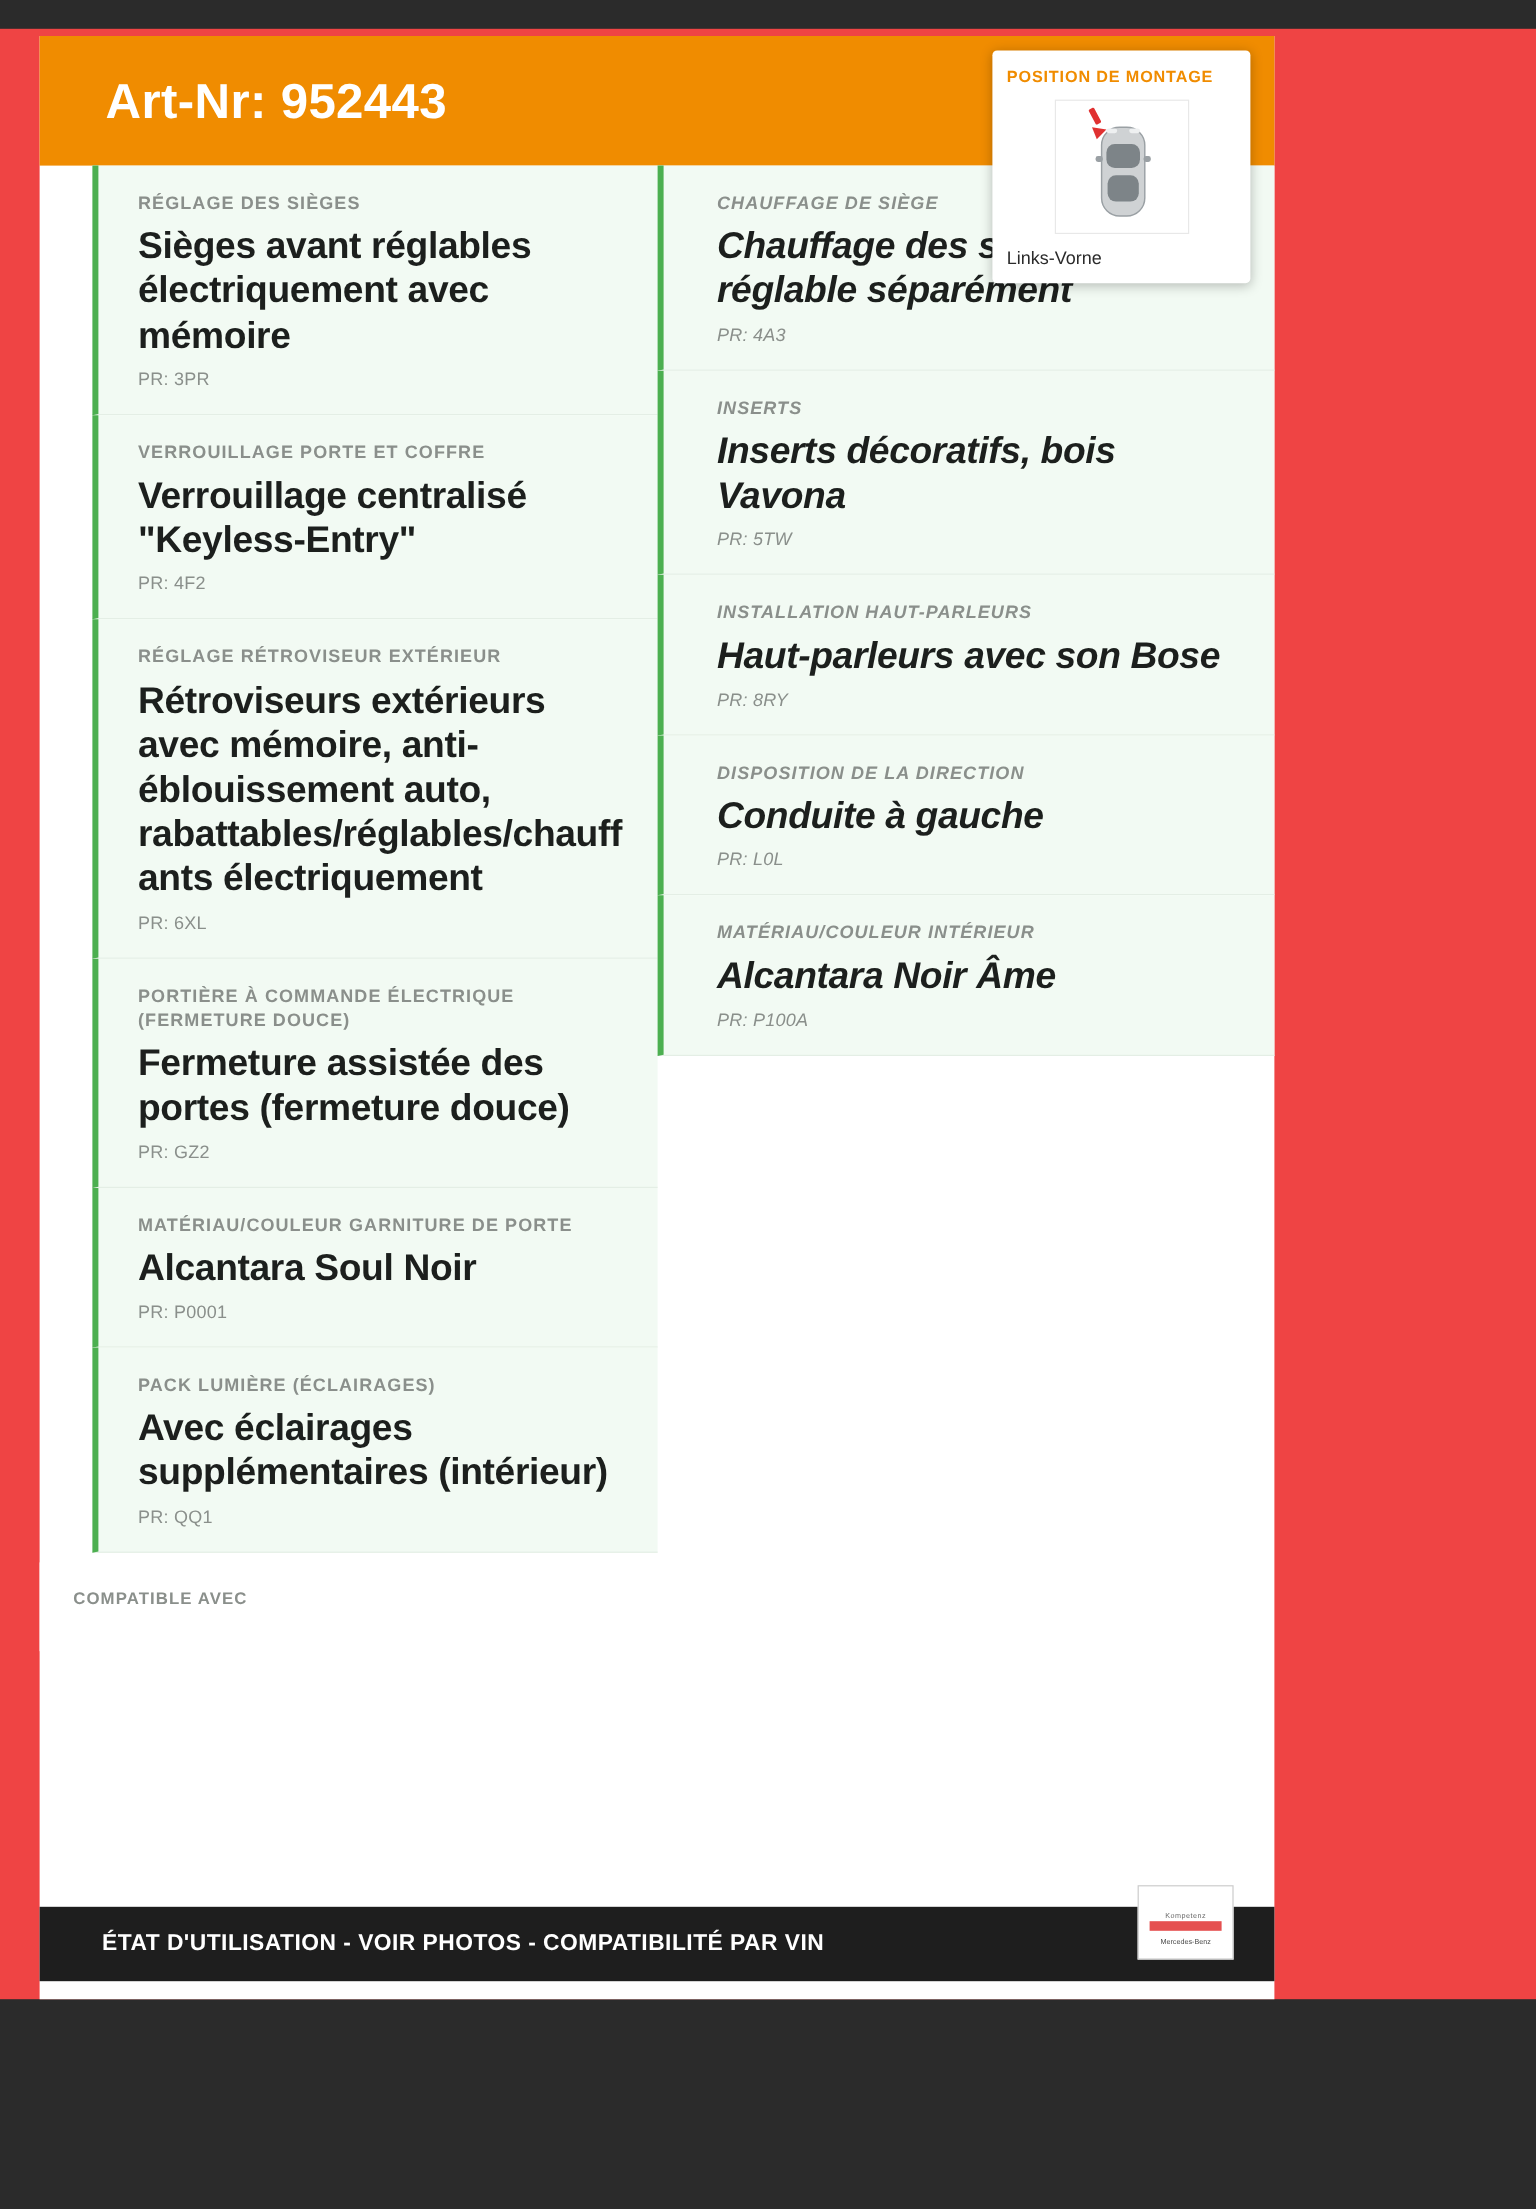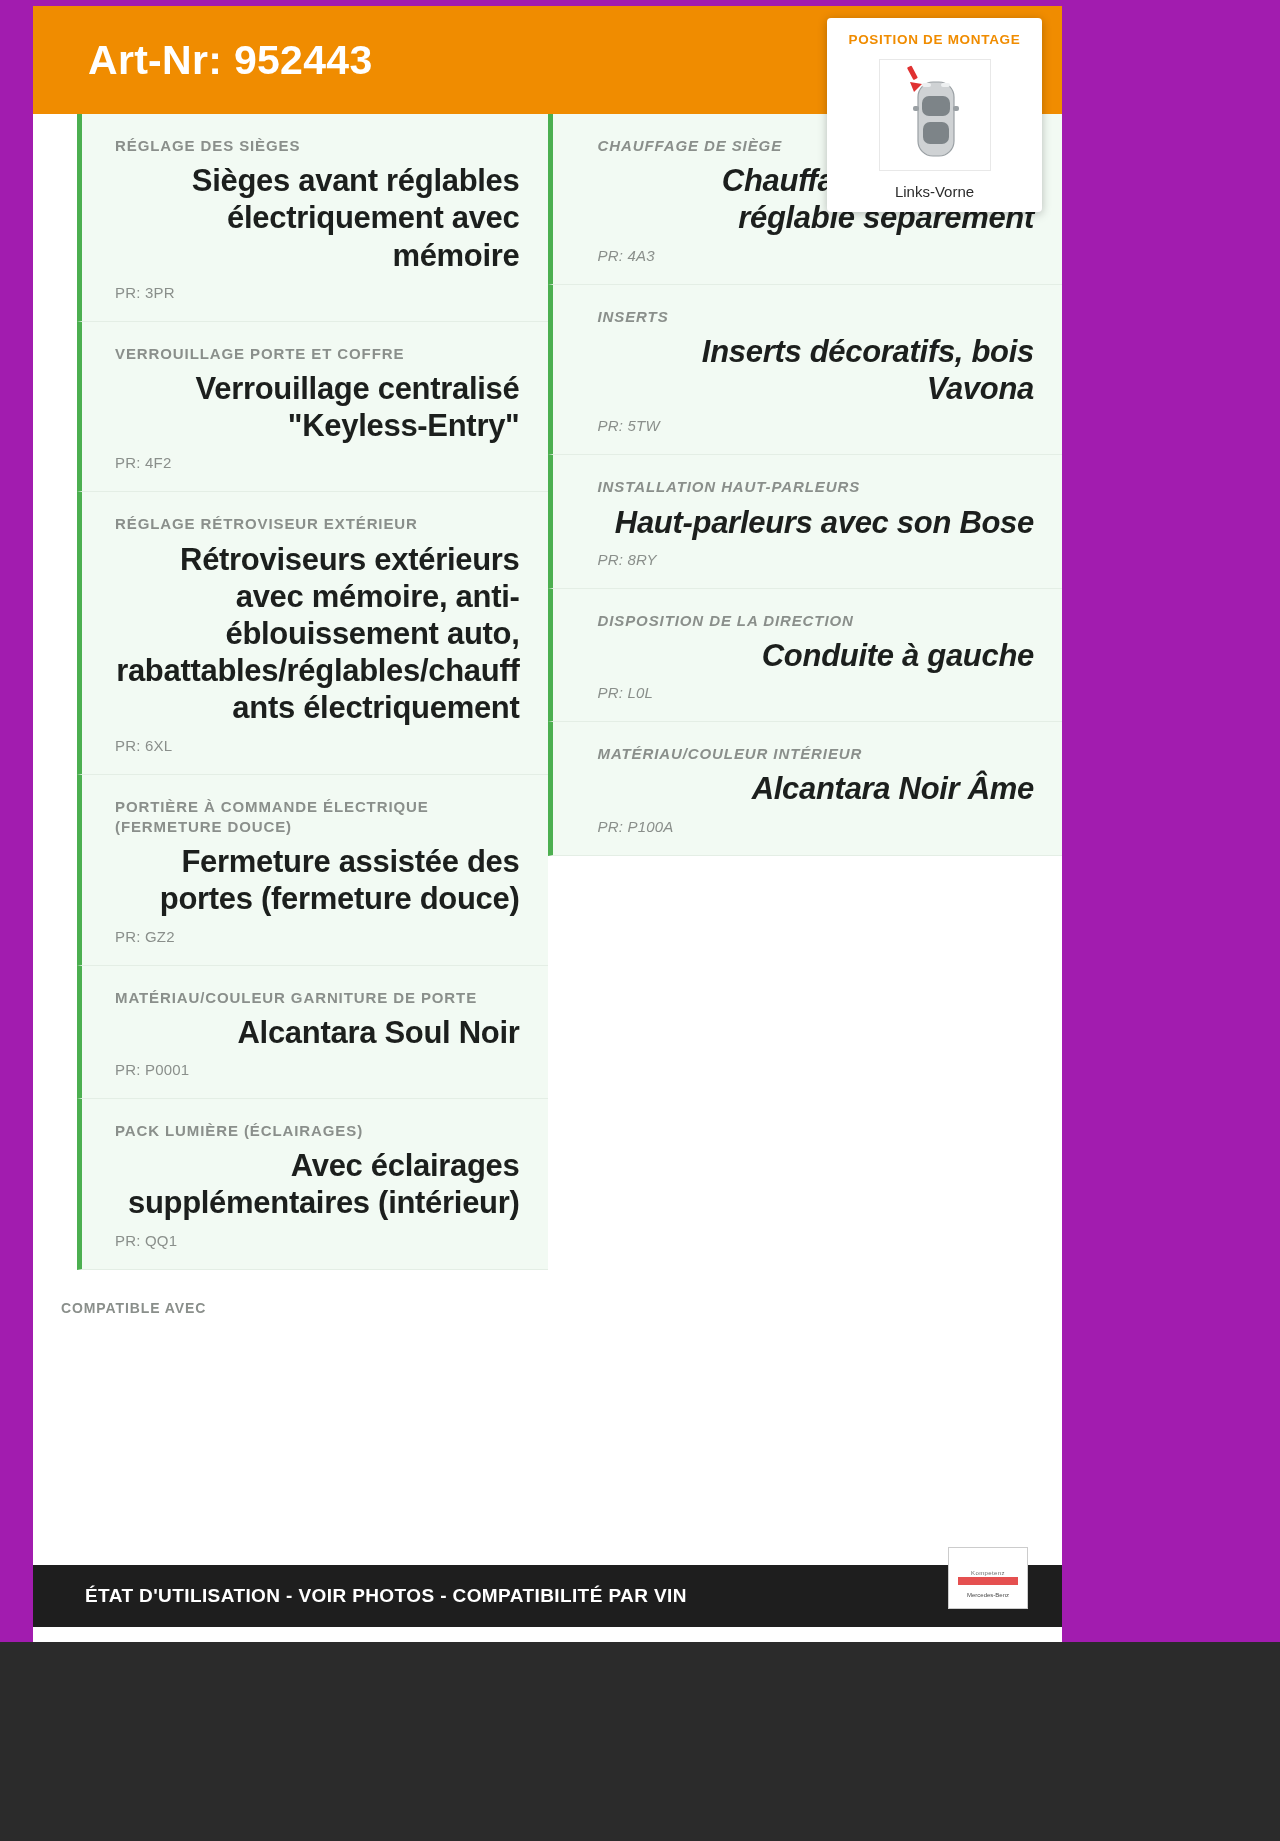--- a/index.html
+++ b/index.html
@@ -6,22 +6,23 @@
   html, body {
     width: 1280px;
     height: 1841px;
     background: #2b2b2b;
     font-family: "Liberation Sans", sans-serif;
   }
   .page {
     position: relative;
     width: 1280px;
     height: 1642px;
-    background: #a21caf;
+    background: #ef4444;
     overflow: hidden;
+    margin-top: 24px;
   }
   .sheet {
     position: absolute;
     left: 33px;
     top: 6px;
     width: 1029px;
     height: 1820px;
     background: #ffffff;
   }
 
@@ -66,21 +67,20 @@
     line-height: 1.35;
     margin-bottom: 6px;
   }
   .feat-title {
     font-size: 31px;
     font-weight: bold;
     color: #1c1f1d;
     line-height: 1.2;
     letter-spacing: -0.3px;
     word-wrap: break-word;
-    text-align: right;
   }
   .feat-pr {
     margin-top: 10px;
     font-size: 15px;
     color: #8a8f8b;
     letter-spacing: 0.2px;
   }
 
   
   .col-right .feature { padding-left: 45px; font-style: italic; }
@@ -110,21 +110,21 @@
   
   .mount-card {
     position: absolute;
     right: 20px;
     top: 12px;
     width: 215px;
     background: #ffffff;
     border-radius: 4px;
     box-shadow: 0 2px 10px rgba(0,0,0,0.25);
     padding: 14px 12px 12px 12px;
-    text-align: center;
+    text-align: left;
   }
   .mount-title {
     color: #f08c00;
     font-size: 13.5px;
     font-weight: bold;
     letter-spacing: 0.7px;
     text-transform: uppercase;
     margin-bottom: 12px;
   }
   .mount-img {

